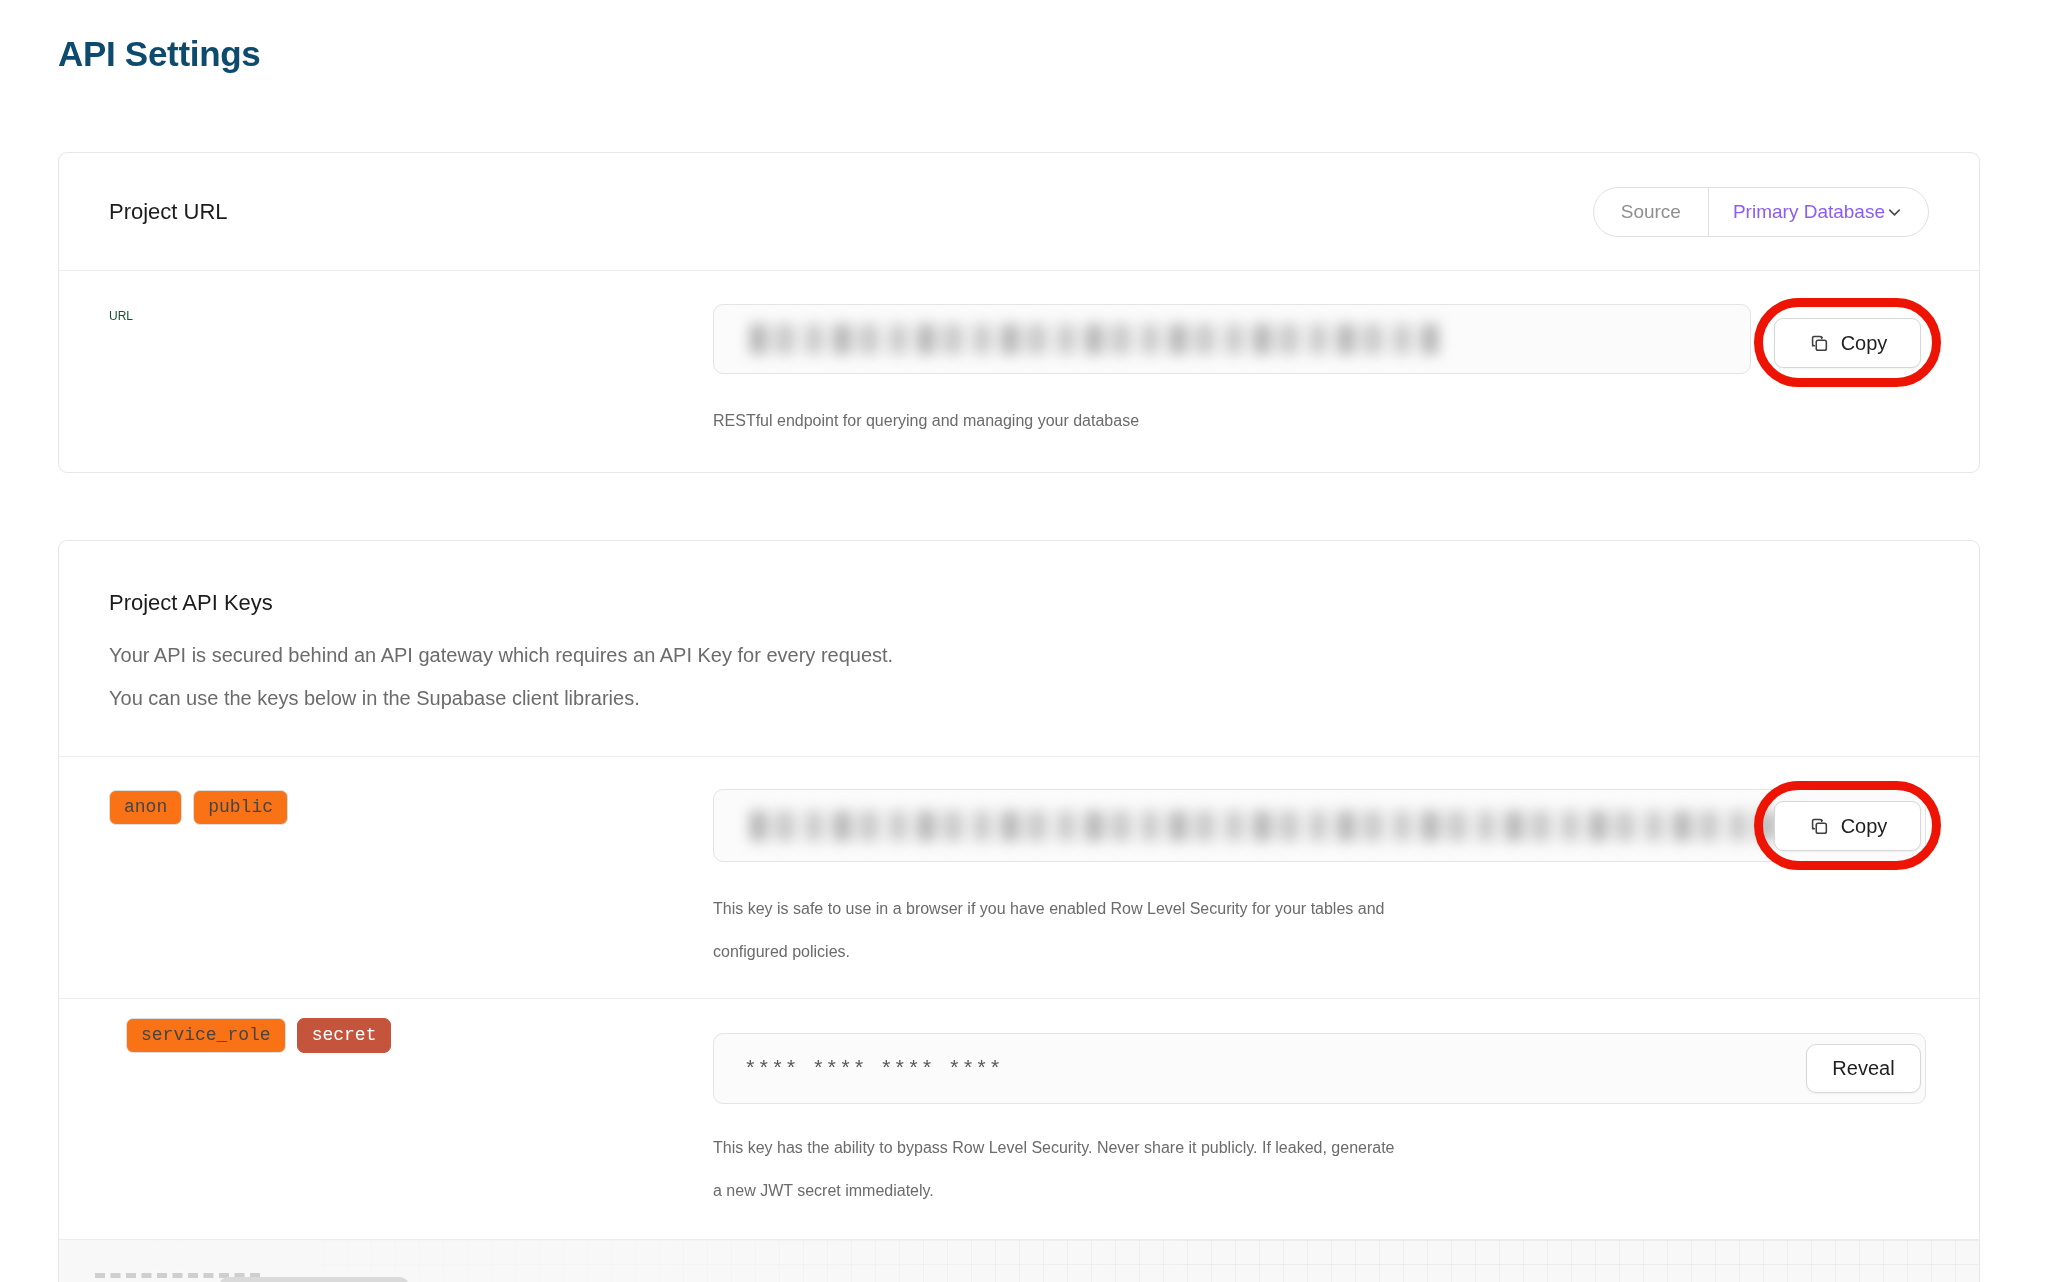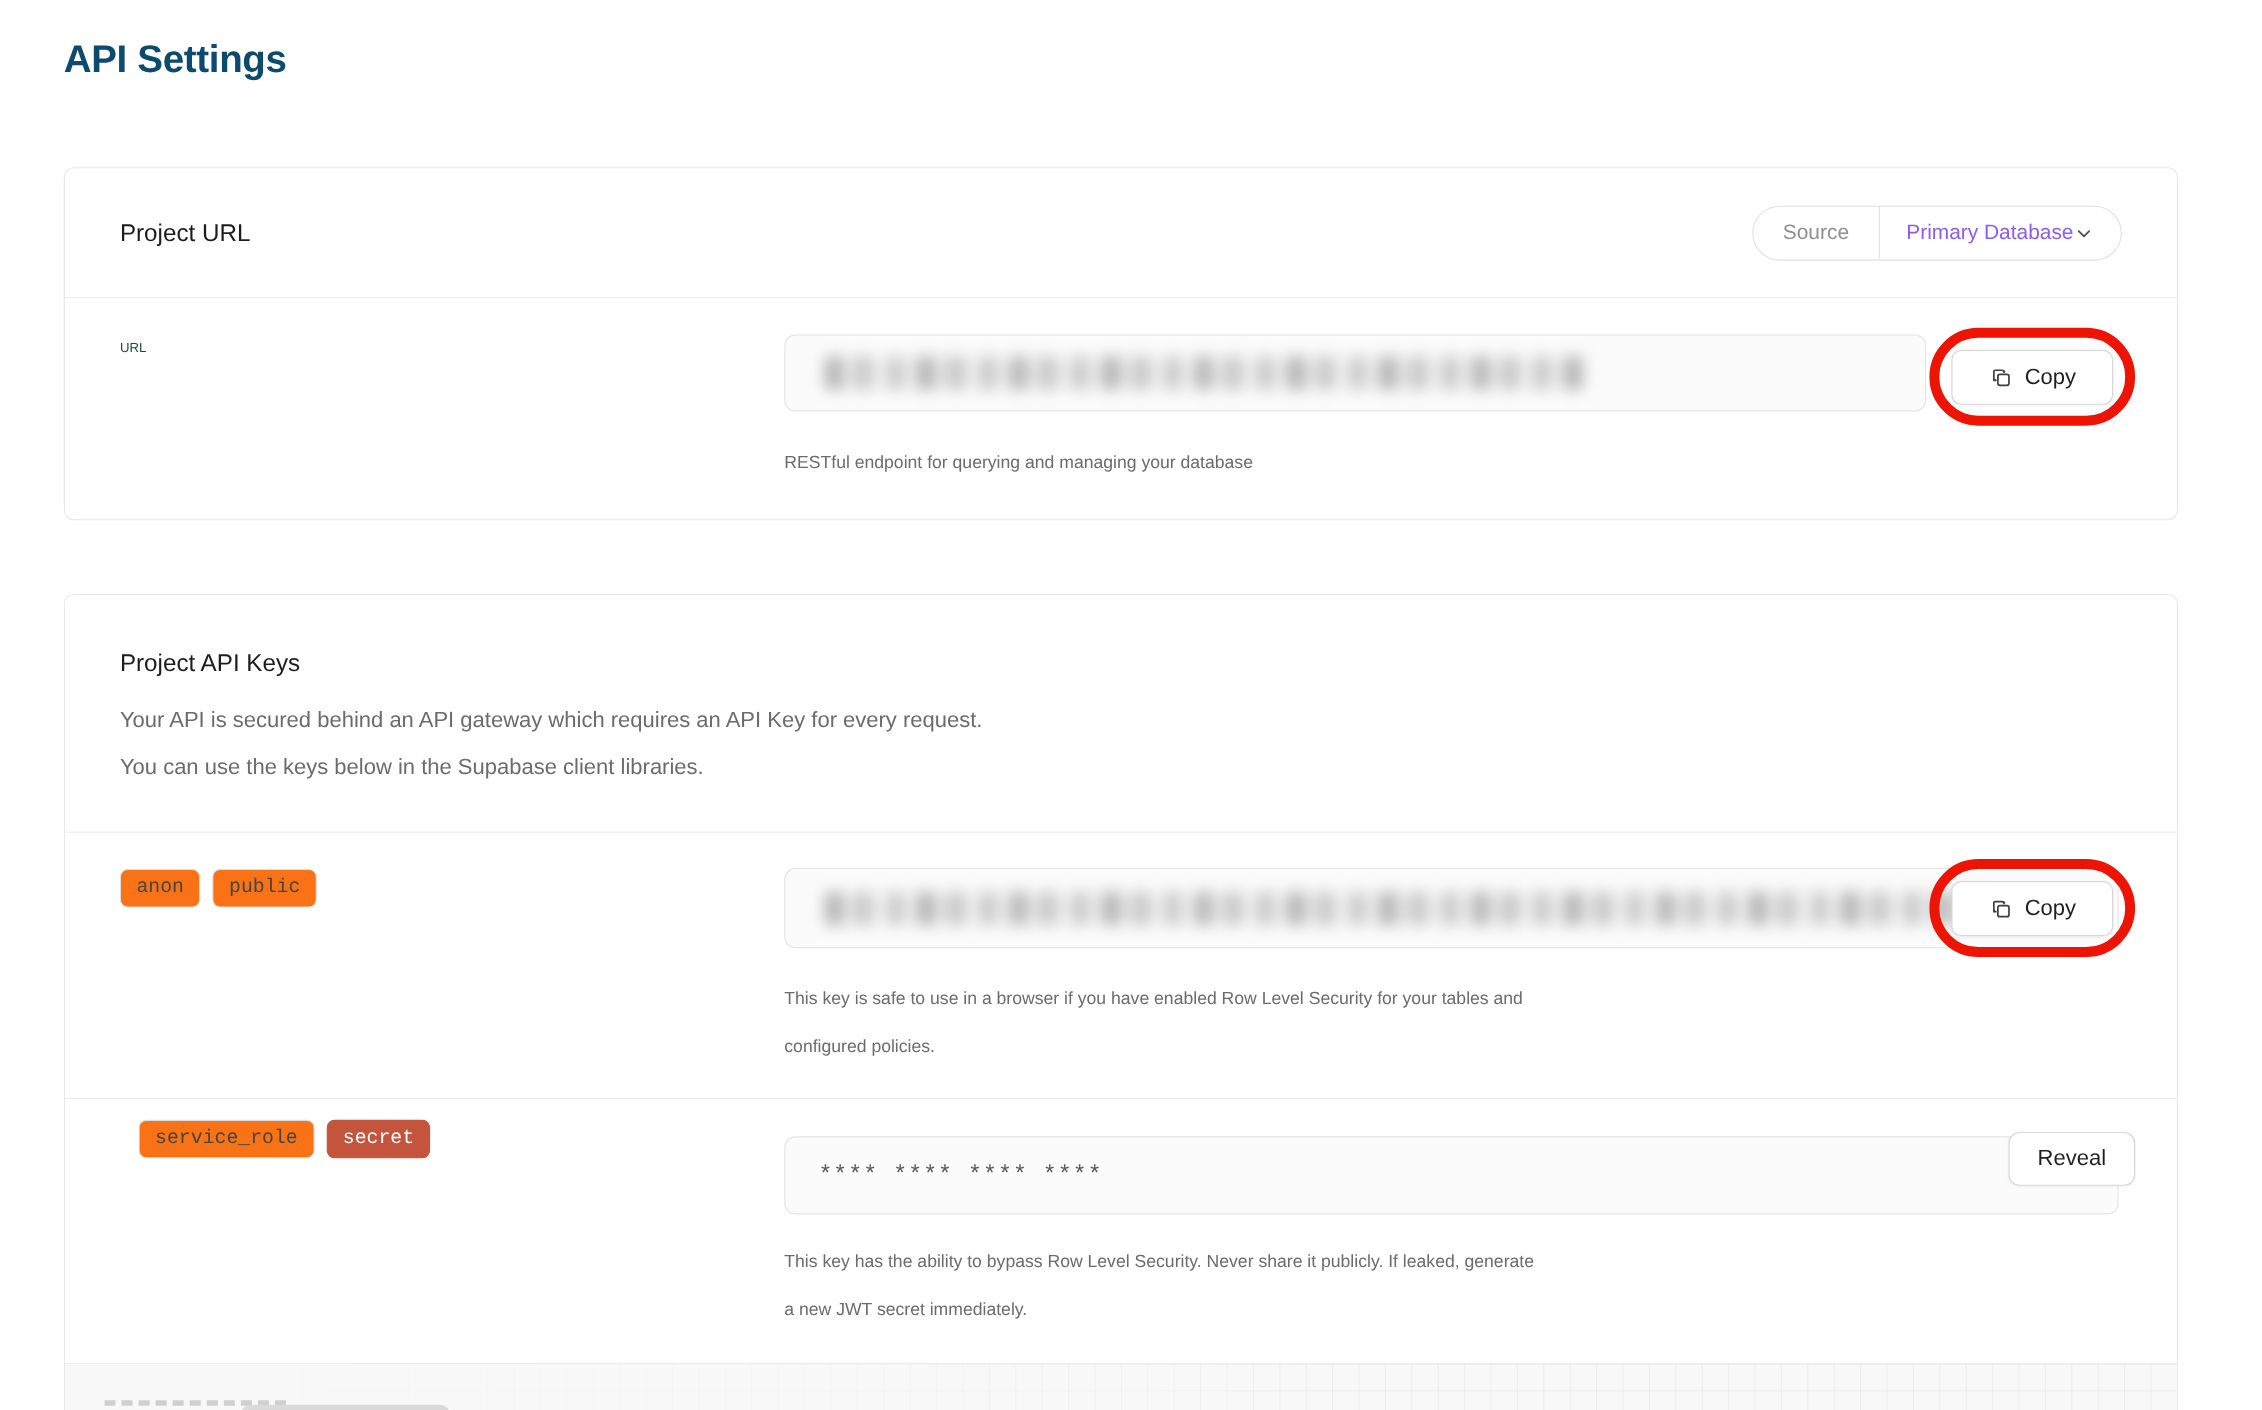--- a/index.html
+++ b/index.html
@@ -64,21 +64,21 @@
   .badge-secret { background:#c5543c; border-color:#c5543c; color:#fff; }
 
   .field-anon { left:654px; top:248px; width:1213px; height:73px; }
   .btn-copy-2 { position:absolute; left:1715px; top:260px; width:147px; height:50px; }
   .ring-2 { left:1695px; top:240px; width:187px; height:89px; }
   .desc-anon { top:346px; }
 
   .field-service { left:654px; top:492px; width:1213px; height:71px; }
   .masked { position:absolute; left:30px; top:50%; transform:translateY(-50%);
     font-family:"Liberation Mono", monospace; font-size:21px; letter-spacing:1px; color:#595959; }
-  .btn-reveal { position:absolute; left:1747px; top:488px; width:115px; height:49px; border-radius:10px;margin-left:20px; }
+  .btn-reveal { position:absolute; left:1747px; top:503px; width:115px; height:49px; border-radius:10px; }
   .desc-service { top:585px; }
 
   .bottom-strip { position:absolute; left:0; top:699px; width:100%; height:44px; background:#f8f8f8; }
   .grid-paper { position:absolute; inset:0;
     background-image:linear-gradient(to right, rgba(0,0,0,.045) 1px, transparent 1px),
                      linear-gradient(to bottom, rgba(0,0,0,.045) 1px, transparent 1px);
     background-size:24px 24px;
     -webkit-mask-image:linear-gradient(to right, transparent 0, rgba(0,0,0,.35) 35%, #000 60%);
             mask-image:linear-gradient(to right, transparent 0, rgba(0,0,0,.35) 35%, #000 60%); }
   .partial-dashed { position:absolute; left:36px; top:33px; width:165px; height:20px;

